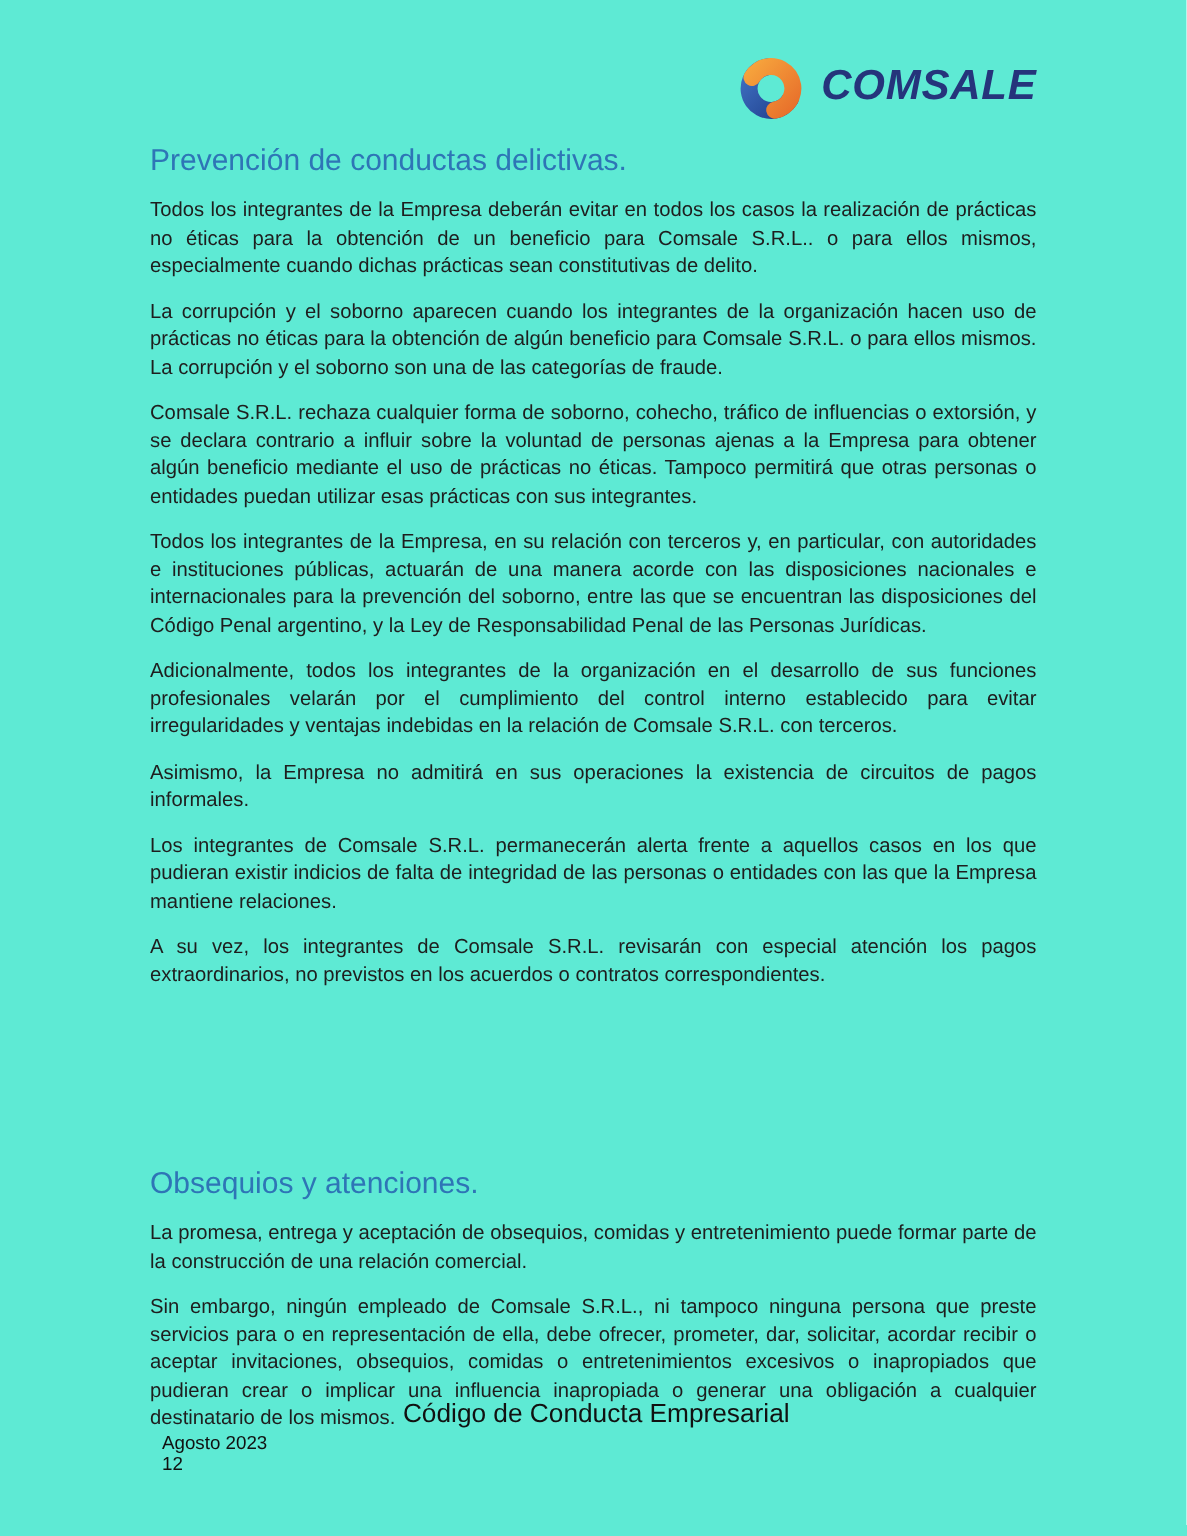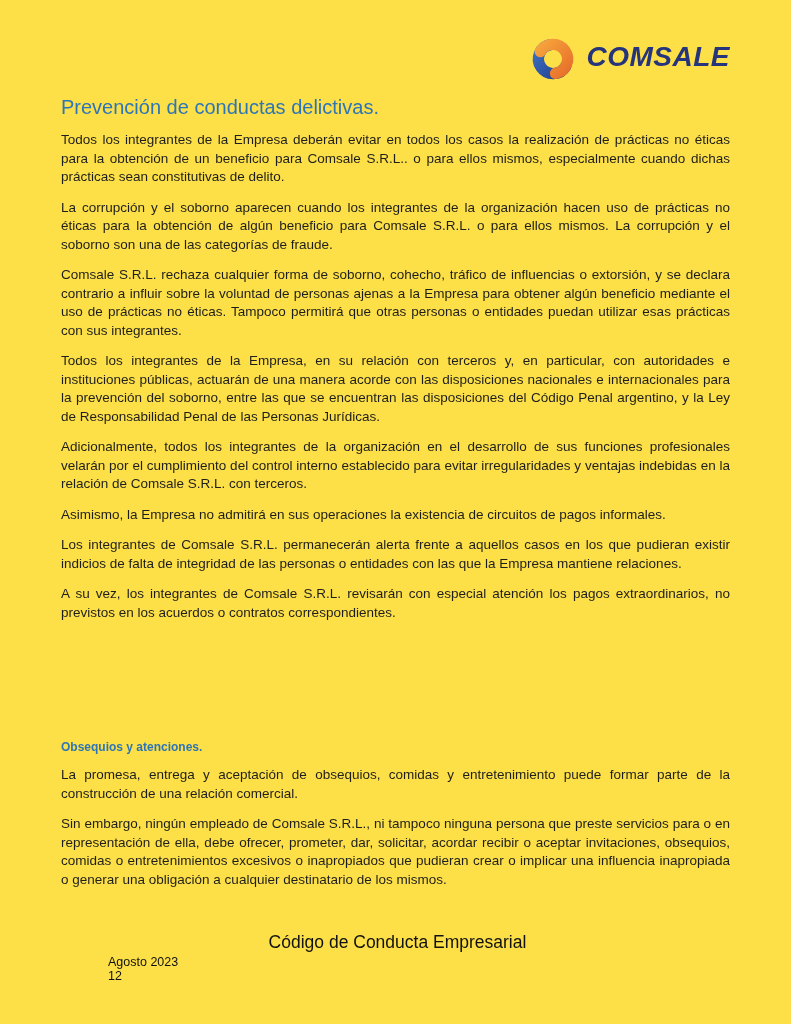--- a/index.html
+++ b/index.html
@@ -1,23 +1,23 @@
 <!DOCTYPE html>
 <html lang="es"><head>
 <meta charset="utf-8">
 <style>
   html, body { margin: 0; padding: 0; background: #ffffff; }
   .page {
     position: relative;
     width: 791px;
     height: 1024px;
     margin: 0 auto;
-    background: #fde047;
+    background: #5eead4;
     box-sizing: border-box;
-    padding: 0 61px;
+    padding: 0 100px;
     overflow: hidden;
     font-family: "Liberation Sans", sans-serif;
     color: #1e1e1e;
   }
   
   .logo-row {
     display: flex;
     justify-content: flex-end;
     align-items: center;
     gap: 8px;
@@ -37,22 +37,22 @@
   
   .h-main {
     margin: 10px 0 5px 0;
     font-size: 20px;
     font-weight: 400;
     color: #2e75b6;
     line-height: 1.15;
   }
   .h-sub {
     margin: 0 0 4px 0;
-    font-size: 12px;
-    font-weight: 700;
+    font-size: 20px;
+    font-weight: 400;
     color: #2e75b6;
     line-height: 1.2;
   }
   
   .para {
     margin: 12px 0 10px 0;
     font-size: 13.5px;
     line-height: 18.5px;
     text-align: justify;
     color: #1e1e1e;

